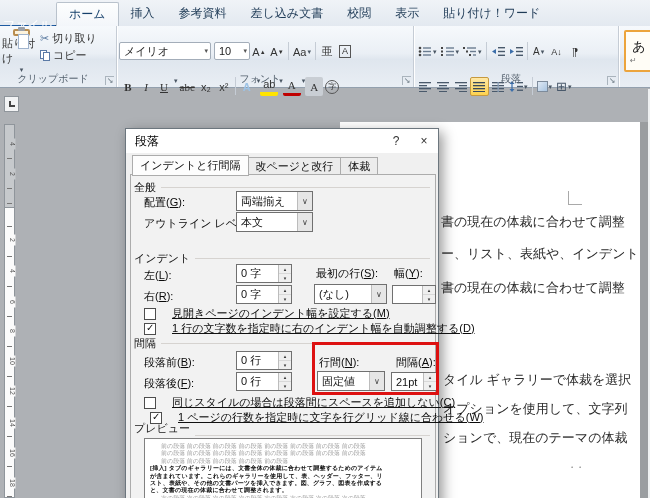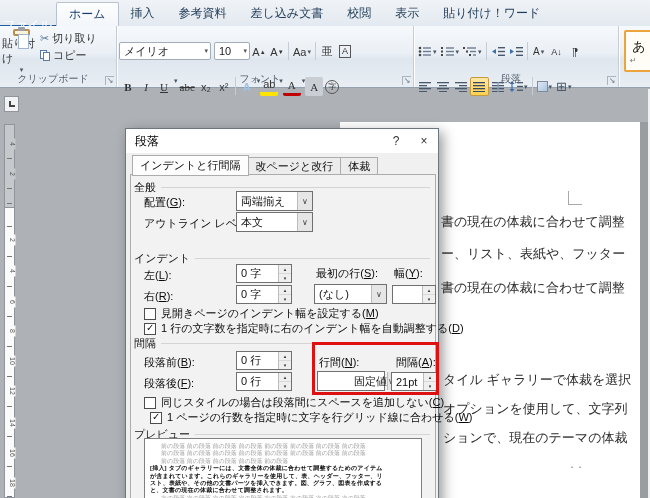--- a/index.html
+++ b/index.html
@@ -109,21 +109,21 @@
   .dlabel { position:absolute; white-space:nowrap; color:#0a0a0a; }
   .combo { position:absolute; height:20px; background:#fff; border:1px solid #707070; display:flex; align-items:center; }
   .combo .tx { padding-left:4px; white-space:nowrap; }
   .combo .dd { margin-left:auto; width:15px; height:100%; background:#e6e6e6; border-left:1px solid #bcbcbc;
     display:flex; align-items:center; justify-content:center; font-size:8px; color:#444; cursor:pointer; }
   .spin { position:absolute; height:19px; background:#fff; border:1px solid #707070; display:flex; }
   .spin .tx { flex:1; padding-left:4px; display:flex; align-items:center; white-space:nowrap; }
   .spin .btns { width:13px; display:flex; flex-direction:column; border-left:1px solid #bcbcbc; }
   .spin .btns i { flex:1; font-style:normal; font-size:5px; line-height:8px; text-align:center; color:#333; background:#efefef; cursor:pointer; }
   .spin .btns i + i { border-top:1px solid #d8d8d8; }
-  .cbrow { position:absolute; display:flex; align-items:center; gap:5px; }
+  .cbrow { position:absolute; display:flex; align-items:center; gap:16px;text-decoration:underline; }
   .cb { width:12px; height:12px; background:#fff; border:1px solid #4d4d4d; position:relative; flex:none; cursor:pointer; }
   .cb.checked:before { content:"✓"; position:absolute; left:1px; top:-2px; font-size:10px; font-weight:bold; color:#111; }
   .redbox { position:absolute; left:186px; top:213px; width:127px; height:53px;
     border:3px solid #dd1111; z-index:5; pointer-events:none; }
   .pvbox { position:absolute; left:18px; top:309px; width:278px; height:88px; background:#fff;
     border:1px solid #808080; overflow:hidden; padding:4px 5px; }
   .pvline { font-size:6px; line-height:7.4px; white-space:nowrap; }
   .pv-gray { color:#9a9a9a; padding-left:11px; }
   .pv-body { color:#0d0d0d; font-weight:bold; letter-spacing:0.2px; }
 
@@ -385,21 +385,21 @@
     <span class="rnum" style="top:240px;">16</span>
     <span class="rnum" style="top:270px;">18</span>
   </div>
 
   <div class="abs page"></div>
   <div class="abs pageshadow"></div>
   <div class="abs scrollsliver"></div>
   <div class="abs cornermark"></div>
 
   <div class="docline" style="left:441px;top:213px;">書の現在の体裁に合わせて調整</div>
-  <div class="docline" style="left:441px;top:245px;">ー、リスト、表紙や、フッター</div>
+  <div class="docline" style="left:441px;top:245px;">ー、リスト、表紙や、インデント</div>
   <div class="docline" style="left:441px;top:279px;text-align:center;">書の現在の体裁に合わせて調整</div>
   <div class="docline" style="left:443px;top:371px;">タイル ギャラリーで体裁を選択</div>
   <div class="docline" style="left:443px;top:400px;">オプションを使用して、文字列</div>
   <div class="docline" style="left:443px;top:429px;">ションで、現在のテーマの体裁</div>
   <div class="docline" style="left:568px;top:462px;font-size:8px;color:#555;">・・</div>
 
   <div class="abs dialog">
 
     <div class="abs dtitlebar">
       <span class="dtitle">段落</span>
@@ -488,42 +488,42 @@
     <div class="dlabel" style="left:193px;top:226px;">行間(<u>N</u>):</div>
     <div class="dlabel" style="left:270px;top:226px;">間隔(<u>A</u>):</div>
     <div class="dlabel" style="left:18px;top:247px;">段落後(<u>F</u>):</div>
     <div class="spin" style="left:110px;top:243px;width:56px;">
       <span class="tx">0 行</span>
       <span class="btns">
           <i>▴</i>
           <i>▾</i>
         </span>
     </div>
-    <div class="combo" style="left:191px;top:242px;width:68px;padding-left:32px;">
+    <div class="combo" style="left:191px;top:242px;width:68px;">
       <span class="tx">固定値</span>
       <span class="dd">∨</span>
     </div>
     <div class="spin" style="left:265px;top:243px;width:46px;">
       <span class="tx">21pt</span>
       <span class="btns">
           <i>▴</i>
           <i>▾</i>
         </span>
     </div>
     <div class="redbox"></div>
     <div class="cbrow" style="left:18px;top:266px;">
       <span class="cb"></span>
       <span class="dlabel" style="position:static;">同じスタイルの場合は段落間にスペースを追加しない(<u>C</u>)</span>
     </div>
     <div class="cbrow" style="left:24px;top:281px;">
       <span class="cb checked"></span>
       <span class="dlabel" style="position:static;">1 ページの行数を指定時に文字を行グリッド線に合わせる(<u>W</u>)</span>
     </div>
 
-    <div class="ghead" style="top:298px;">
+    <div class="ghead" style="top:292px;align-items:flex-end;">
       <span class="gt">プレビュー</span>
         <span class="ln"></span>
     </div>
     <div class="pvbox">
       <div class="pvline pv-gray">前の段落 前の段落 前の段落 前の段落 前の段落 前の段落 前の段落 前の段落</div>
       <div class="pvline pv-gray">前の段落 前の段落 前の段落 前の段落 前の段落 前の段落 前の段落 前の段落</div>
       <div class="pvline pv-gray">前の段落 前の段落 前の段落 前の段落 前の段落</div>
       <div class="pvline pv-body">[挿入] タブのギャラリーには、文書全体の体裁に合わせて調整するためのアイテム</div>
       <div class="pvline pv-body">が含まれています。これらのギャラリーを使用して、表、ヘッダー、フッター、リ</div>
       <div class="pvline pv-body">スト、表紙や、その他の文書パーツを挿入できます。図、グラフ、図表を作成する</div>

